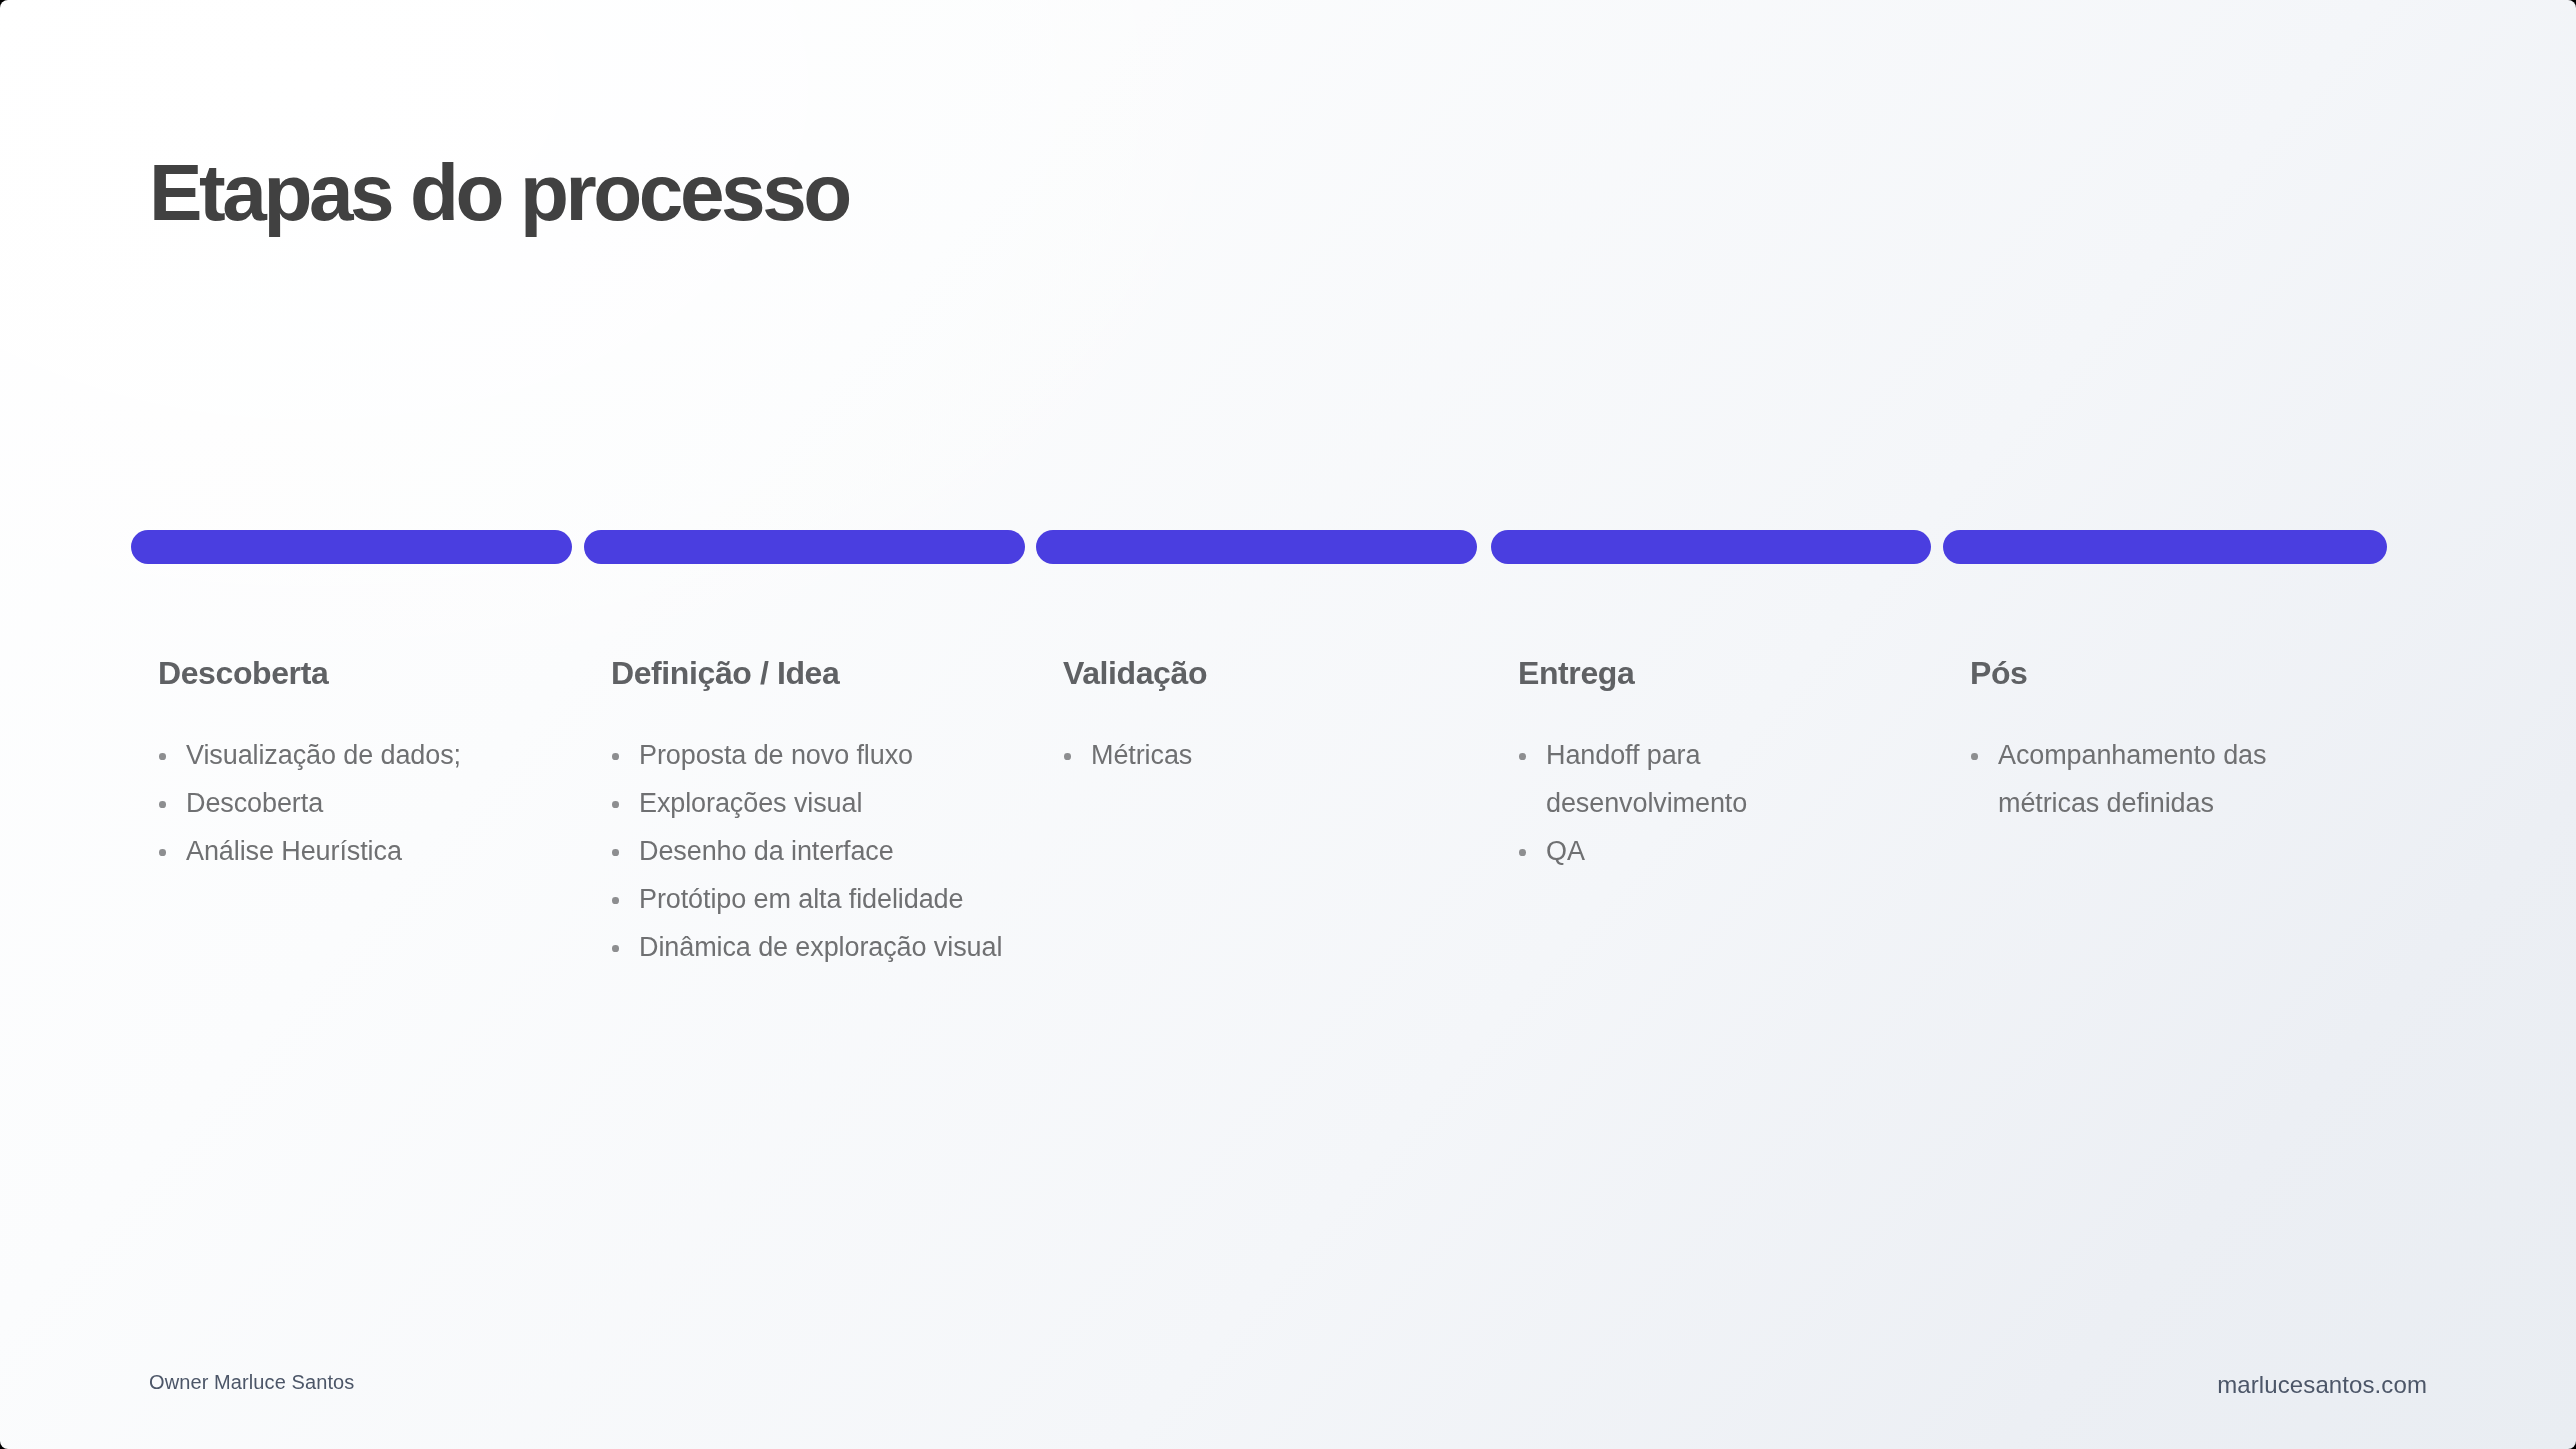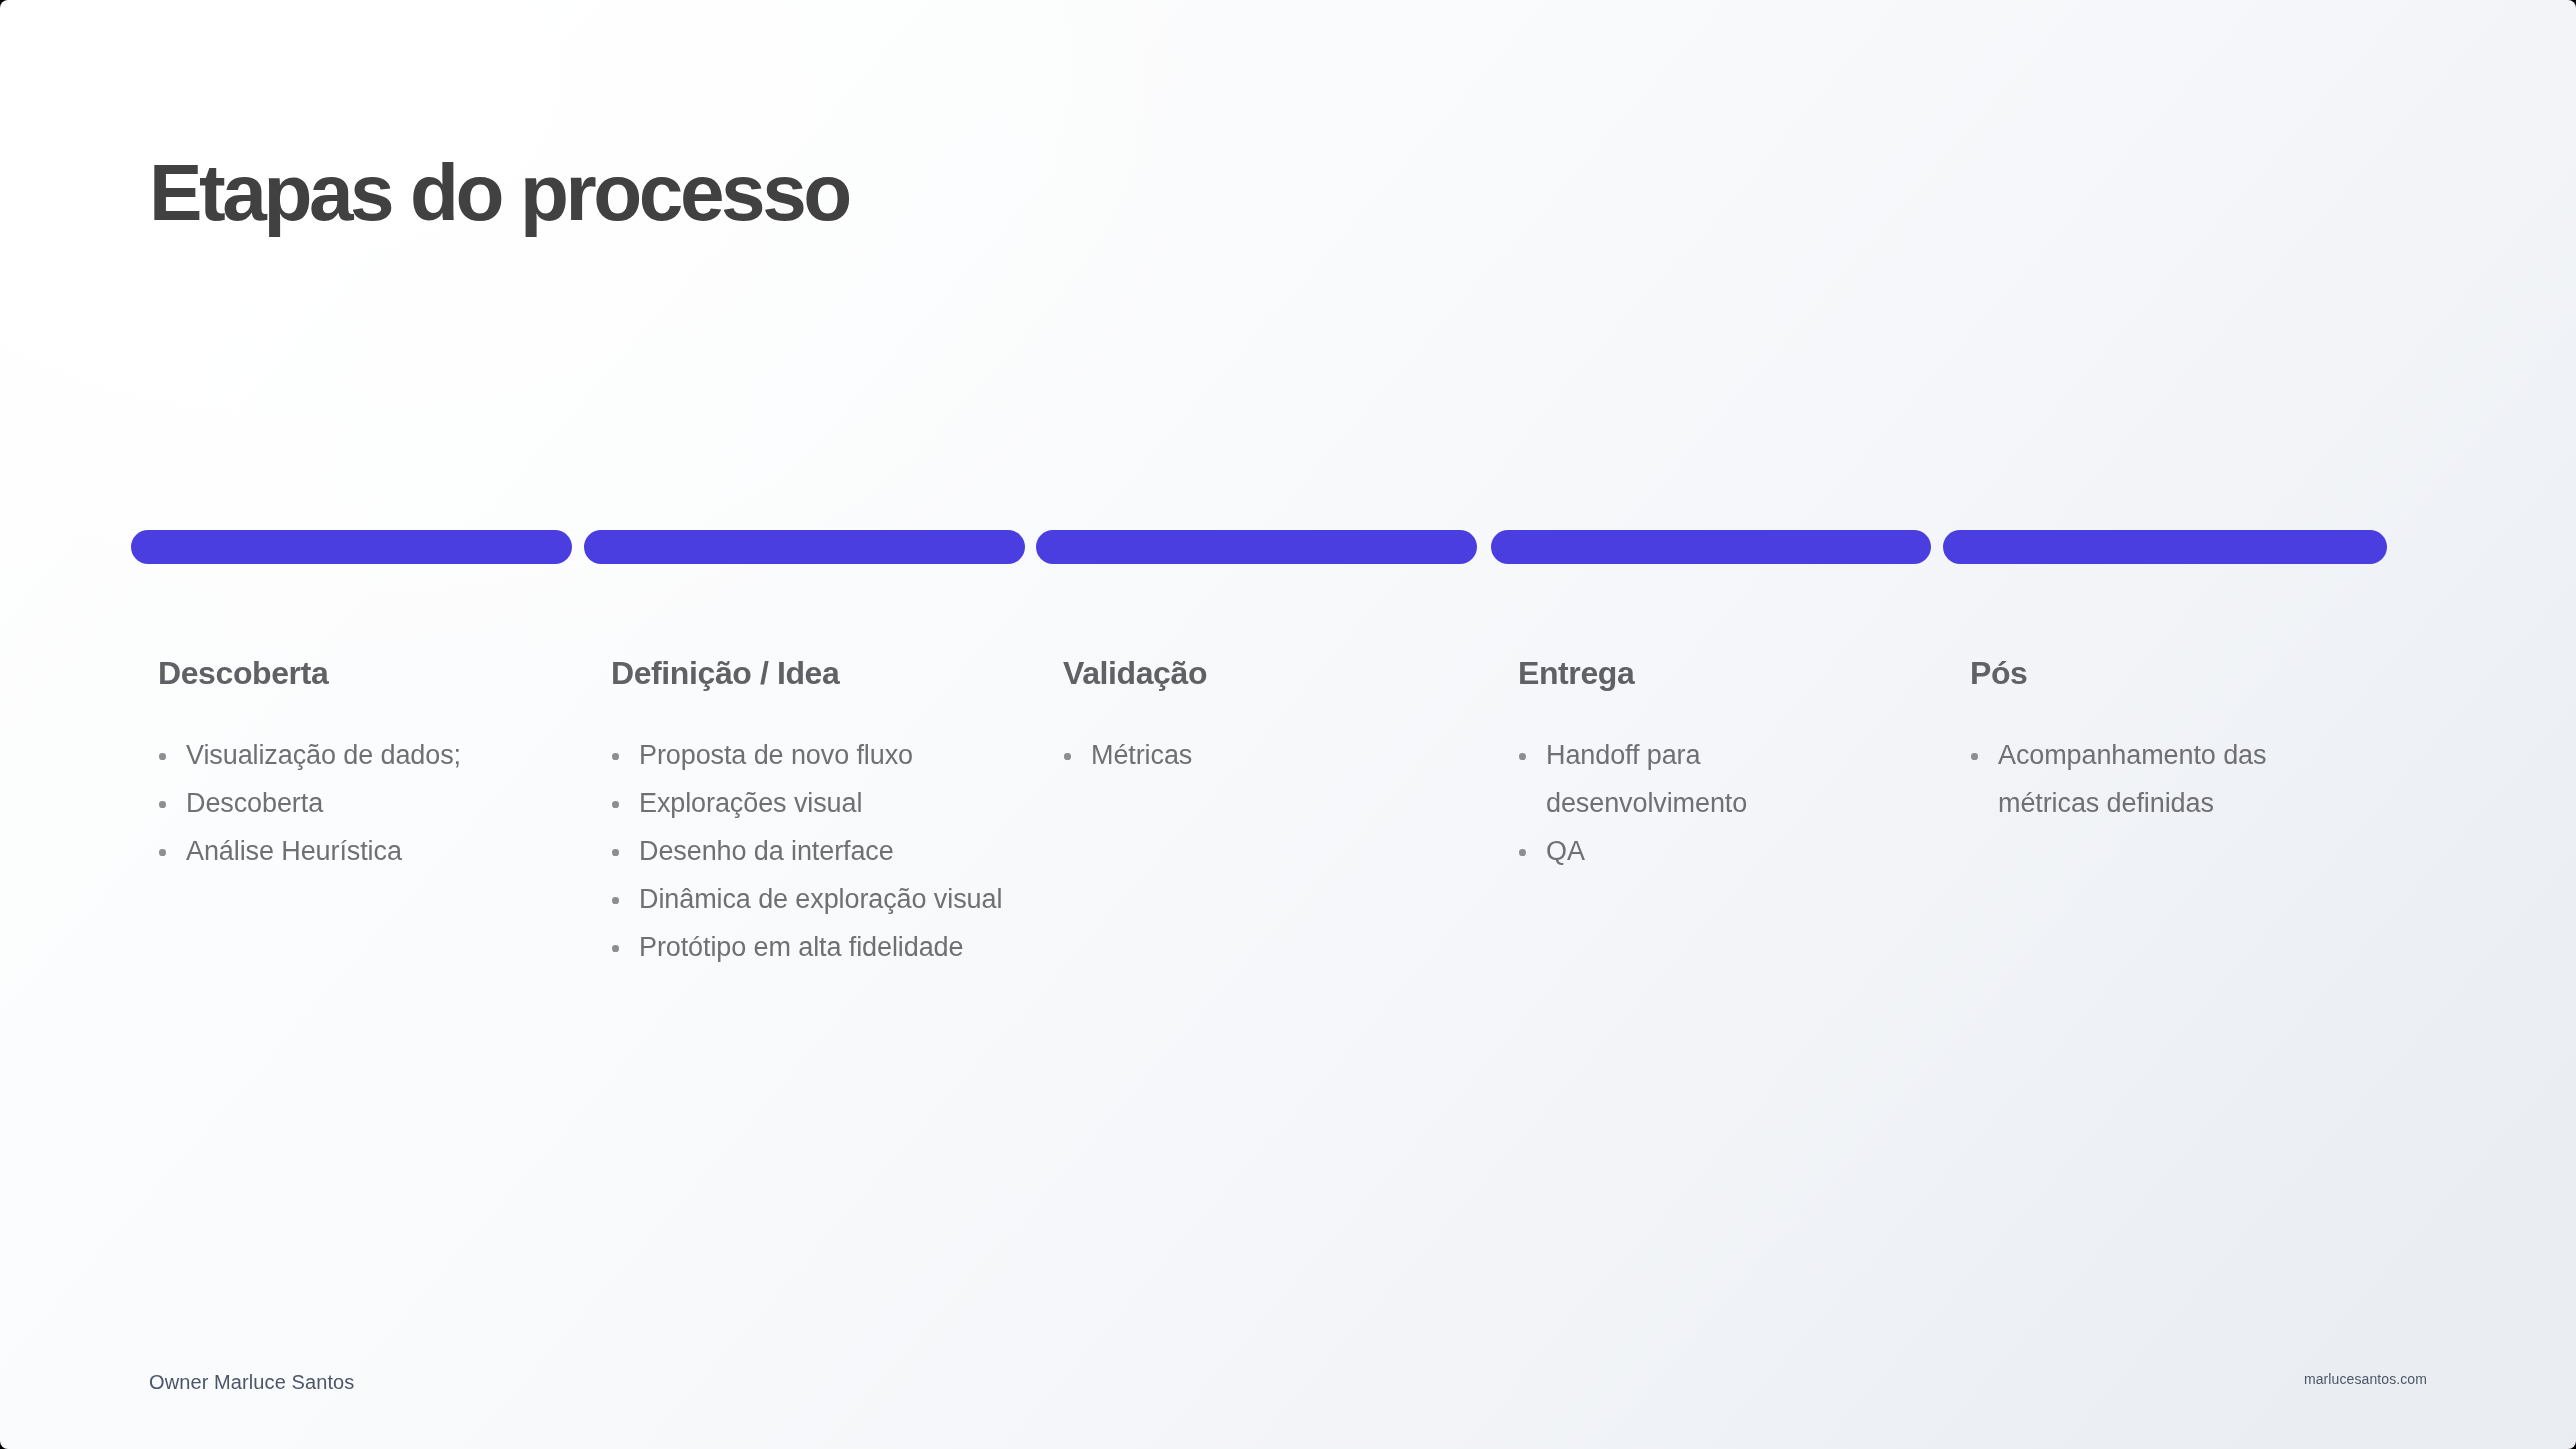--- a/index.html
+++ b/index.html
@@ -97,21 +97,21 @@
     position:absolute;
     left:149px; top:1371px;
     font-size:20px;
     letter-spacing:0.1px;
     color:#4c5668;
     white-space:nowrap;
   }
   #footer-site {
     position:absolute;
     right:149px; top:1371px;
-    font-size:14px;
+    font-size:24px;
     letter-spacing:0.1px;
     color:#4c5668;
     white-space:nowrap;
   }
 </style>
 </head>
 <body>
 
 <div id="slide-card">
 
@@ -129,22 +129,22 @@
       </ul>
     </div>
 
     <div class="stage c1">
       <div class="stage-bar"></div>
       <div class="stage-title">Definição / Idea</div>
       <ul class="stage-list">
         <li><span class="bullet-dot"></span><span>Proposta de novo fluxo</span></li>
         <li><span class="bullet-dot"></span><span>Explorações visual</span></li>
         <li><span class="bullet-dot"></span><span>Desenho da interface</span></li>
+        <li><span class="bullet-dot"></span><span>Protótipo em alta fidelidade</span></li>
         <li><span class="bullet-dot"></span><span>Dinâmica de exploração visual</span></li>
-        <li><span class="bullet-dot"></span><span>Protótipo em alta fidelidade</span></li>
       </ul>
     </div>
 
     <div class="stage c2">
       <div class="stage-bar"></div>
       <div class="stage-title">Validação</div>
       <ul class="stage-list">
         <li><span class="bullet-dot"></span><span>Métricas</span></li>
       </ul>
     </div>

